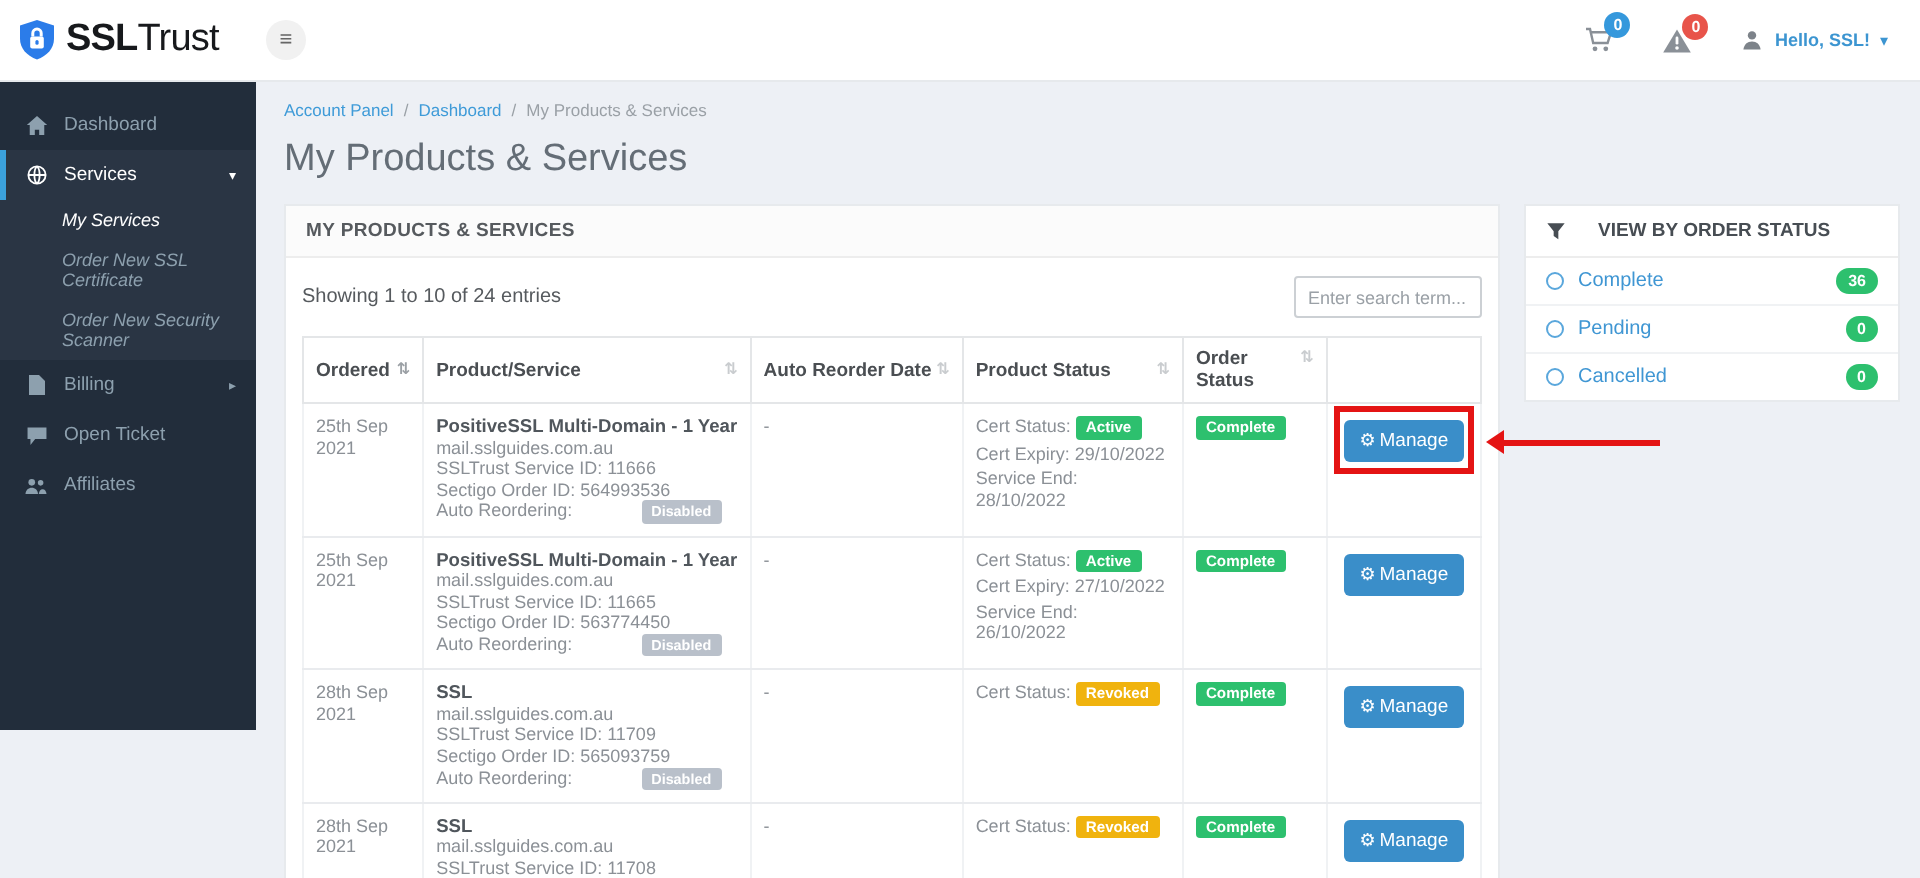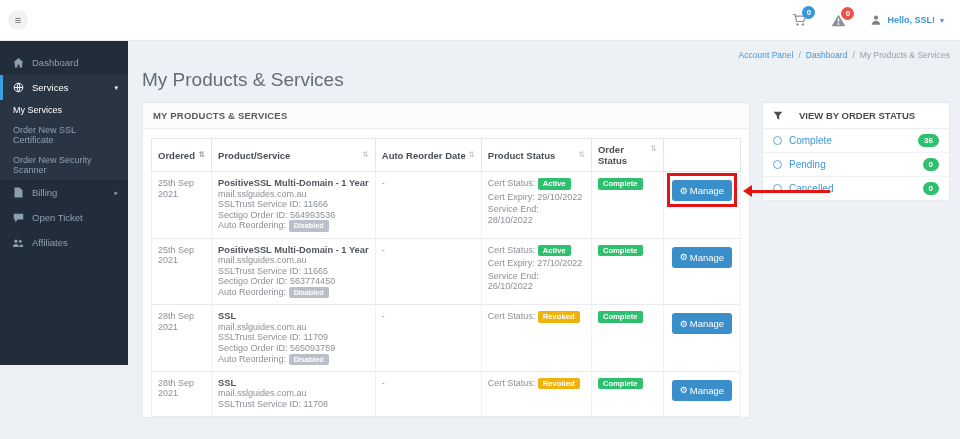--- a/index.html
+++ b/index.html
@@ -23,25 +23,25 @@
   .caret { font-size:8px; }
 
   
   .app { display:flex; height:324px; }
   .sidebar { width:128px; flex-shrink:0; background:#222d3b; padding-top:9px; }
   .s-item { display:flex; align-items:center; gap:8px; padding:7px 10px 7px 12px; font-size:9.5px; color:#8da0ae; cursor:pointer; }
   .s-item .icn { display:flex; width:12px; justify-content:center; }
   .s-item .chev { margin-left:auto; font-size:7px; }
   .s-group { background:#2a3544; }
   .s-parent.active { border-left:3px solid #3ba1dc; padding-left:9px; color:#fff; }
-  .s-sub { padding:5px 10px 5px 13px; font-size:9px; color:#8da0ae; cursor:pointer; }
+  .s-sub { padding:5px 10px 5px 31px; font-size:9px; color:#8da0ae; cursor:pointer;font-style:italic; }
   .s-sub.active { color:#fff; }
 
   .content { flex:1; padding:9px 10px 0 14px; }
-  .breadcrumb { font-size:8.5px; color:#9aa0a6; display:flex; gap:5px;justify-content:flex-end; }
+  .breadcrumb { font-size:8.5px; color:#9aa0a6; display:flex; gap:5px; }
   .breadcrumb a { color:#3f9bd8; text-decoration:none; cursor:pointer; }
   .page-title { font-size:19px; font-weight:300; color:#646d76; margin:9px 0 11px; }
 
   .cols { display:flex; gap:12px; align-items:flex-start; }
 
   
   .card { flex:0 0 608px; background:#fff; border:1px solid #e7eaed; }
   .card-header { padding:7px 10px; font-size:9.5px; font-weight:bold; color:#565a5e; background:#fbfbfb;
                  border-bottom:1px solid #ededed; letter-spacing:0.2px; }
   .card-body { padding:9px 8px 0; }
@@ -54,21 +54,21 @@
   table { width:100%; border-collapse:collapse; table-layout:fixed; }
   th { font-size:9.5px; color:#4a4e52; text-align:left; padding:5px 6px; border:1px solid #e4e6e8; background:#fff; }
   th .sort { float:right; color:#c9cccf; font-size:8px; cursor:pointer; }
   th:first-child .sort { color:#9ba0a5; }
   td { font-size:9px; color:#8b9096; vertical-align:top; padding:6px; border:1px solid #f0f2f4;
        border-bottom:1px solid #e9ebee; line-height:10.6px; }
   .pname { font-weight:bold; color:#50565c; font-size:9.3px; }
   .badge { display:inline-block; color:#fff; font-size:7.6px; font-weight:bold; padding:2px 5px; border-radius:2px; line-height:1; }
   .badge.success { background:#2dc06e; }
   .badge.warning { background:#f0b30e; }
-  .badge.muted   { background:#b9c0ca; font-size:7.2px; }
+  .badge.muted   { background:#b9c0ca; font-size:7.2px;margin-left:32px; }
   .cell-status div { margin-bottom:2px; }
   .cell-manage { text-align:center; position:relative; }
   .btn-manage { background:#3a8ec9; color:#fff; font-size:9.5px; border:none; border-radius:3px; padding:5px 8px;
                 display:inline-flex; align-items:center; gap:2px; cursor:pointer; margin-top:2px;
                 font-family:"Liberation Sans","DejaVu Sans",sans-serif; }
   .btn-manage .gear { font-size:9px; }
 
   .hl-box { position:absolute; left:3px; top:1px; width:70px; height:34px; border:3px solid #e41414; pointer-events:none; }
   .hl-arrow { position:absolute; left:88px; top:18px; width:78px; height:3px; background:#e41414; pointer-events:none; }
   .hl-arrow::before { content:""; position:absolute; left:-9px; top:-5px; border:6px solid transparent;
@@ -86,20 +86,31 @@
           padding:2px 6px; min-width:8px; text-align:center; }
 
   svg { display:block; }
 </style>
 </head>
 <body>
 
 <div class="screen">
 
   <div class="topbar">
+    <a class="brand">
+      <span>
+        <svg width="17" height="20" viewBox="0 0 17 20">
+          <path d="M8.5 0 17 2.8v6.6c0 4.8-3.4 8.6-8.5 10.3C3.4 18 0 14.2 0 9.4V2.8Z" fill="#2b7ce9"></path>
+          <rect x="5.1" y="8.2" width="6.8" height="6" rx="1" fill="#fff"></rect>
+          <path d="M6.4 8.2V6.6a2.1 2.1 0 0 1 4.2 0v1.6" stroke="#fff" stroke-width="1.5" fill="none"></path>
+          <rect x="7.7" y="10" width="1.6" height="2.4" rx="0.8" fill="#2b7ce9"></rect>
+        </svg>
+      </span>
+      <span class="brand-text"><span class="bold">SSL</span><span>Trust</span></span>
+    </a>
     <div class="hamburger">
       <span>≡</span>
     </div>
 
     <div class="topbar-right">
       <div class="icon-wrap">
         <span>
           <svg width="15" height="14" viewBox="0 0 15 14" fill="none" stroke="#8a9097" stroke-width="1.2">
             <path d="M1 1.5h2l1.6 7h7.2l1.7-5.4H3.6"></path>
             <circle cx="5.5" cy="11.4" r="1.2" fill="#8a9097" stroke="none"></circle>
@@ -200,20 +211,24 @@
         <span>/</span>
         <span>My Products &amp; Services</span>
       </div>
       <div class="page-title">My Products &amp; Services</div>
 
       <div class="cols">
 
         <div class="card">
           <div class="card-header">MY PRODUCTS &amp; SERVICES</div>
           <div class="card-body">
+            <div class="table-top">
+              <span class="showing">Showing 1 to 10 of 24 entries</span>
+              <input class="search" placeholder="Enter search term..." style="">
+            </div>
 
             <table>
               <colgroup>
                 <col style="width:10.2%">
                   <col style="width:27.8%">
                   <col style="width:18%">
                 <col style="width:18.7%">
                   <col style="width:12.2%">
                   <col style="width:13.1%">
               </colgroup>

